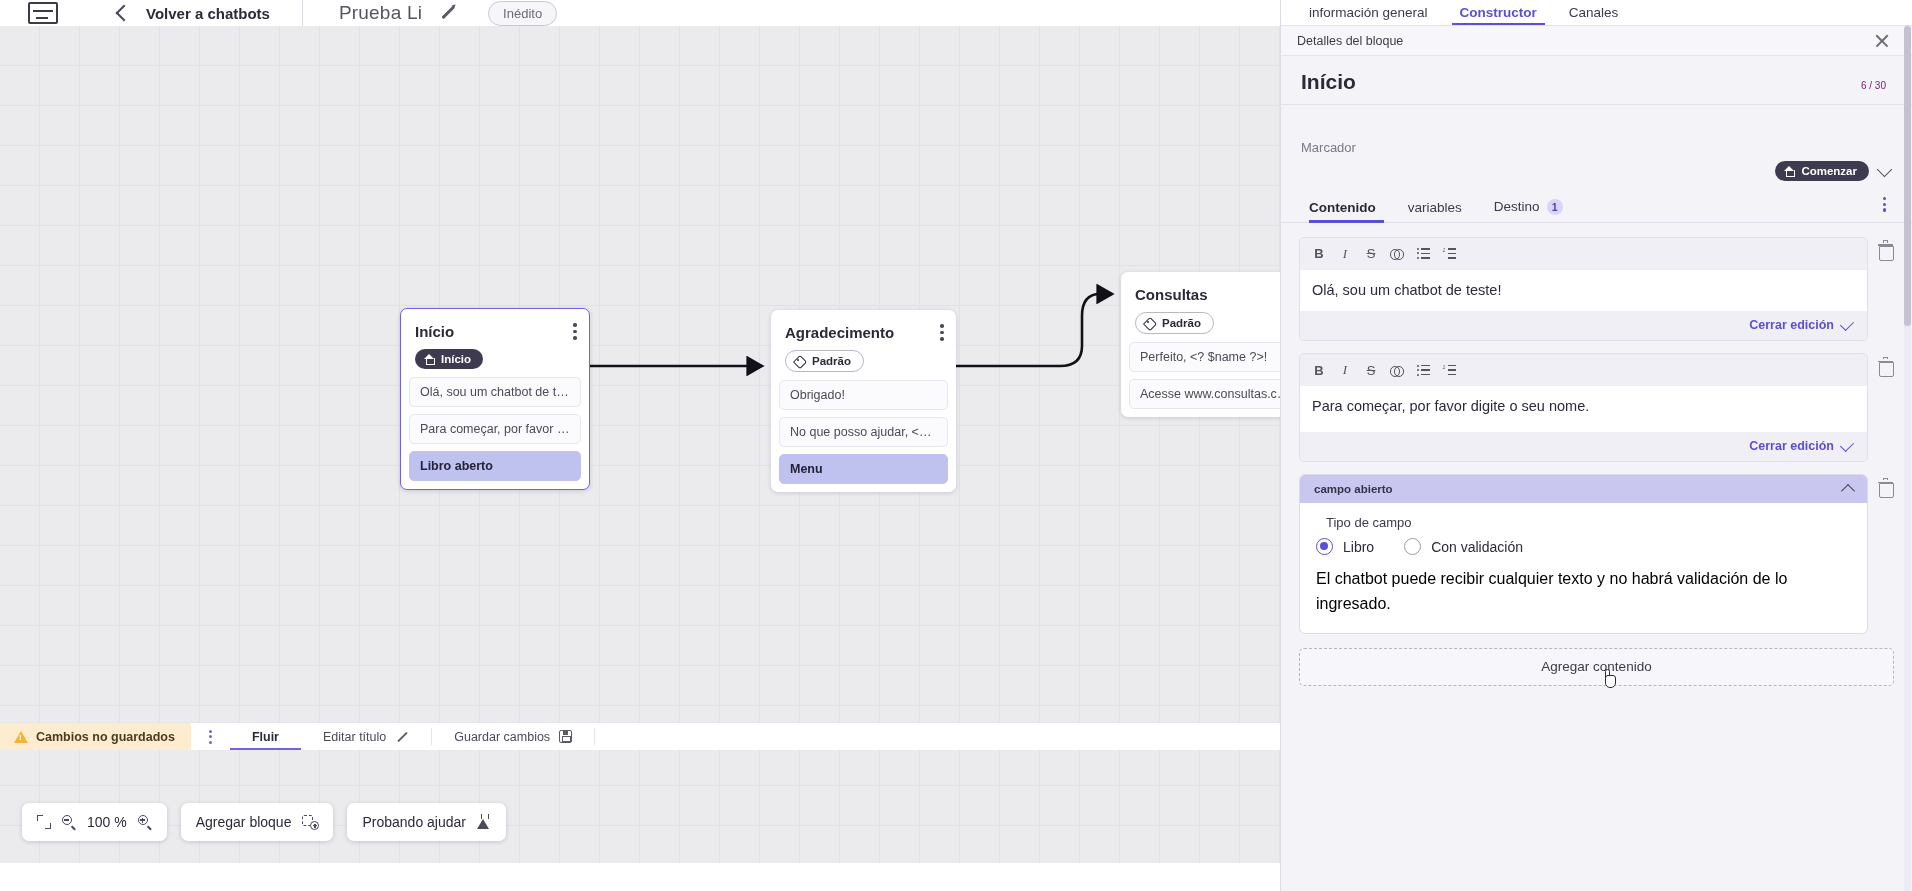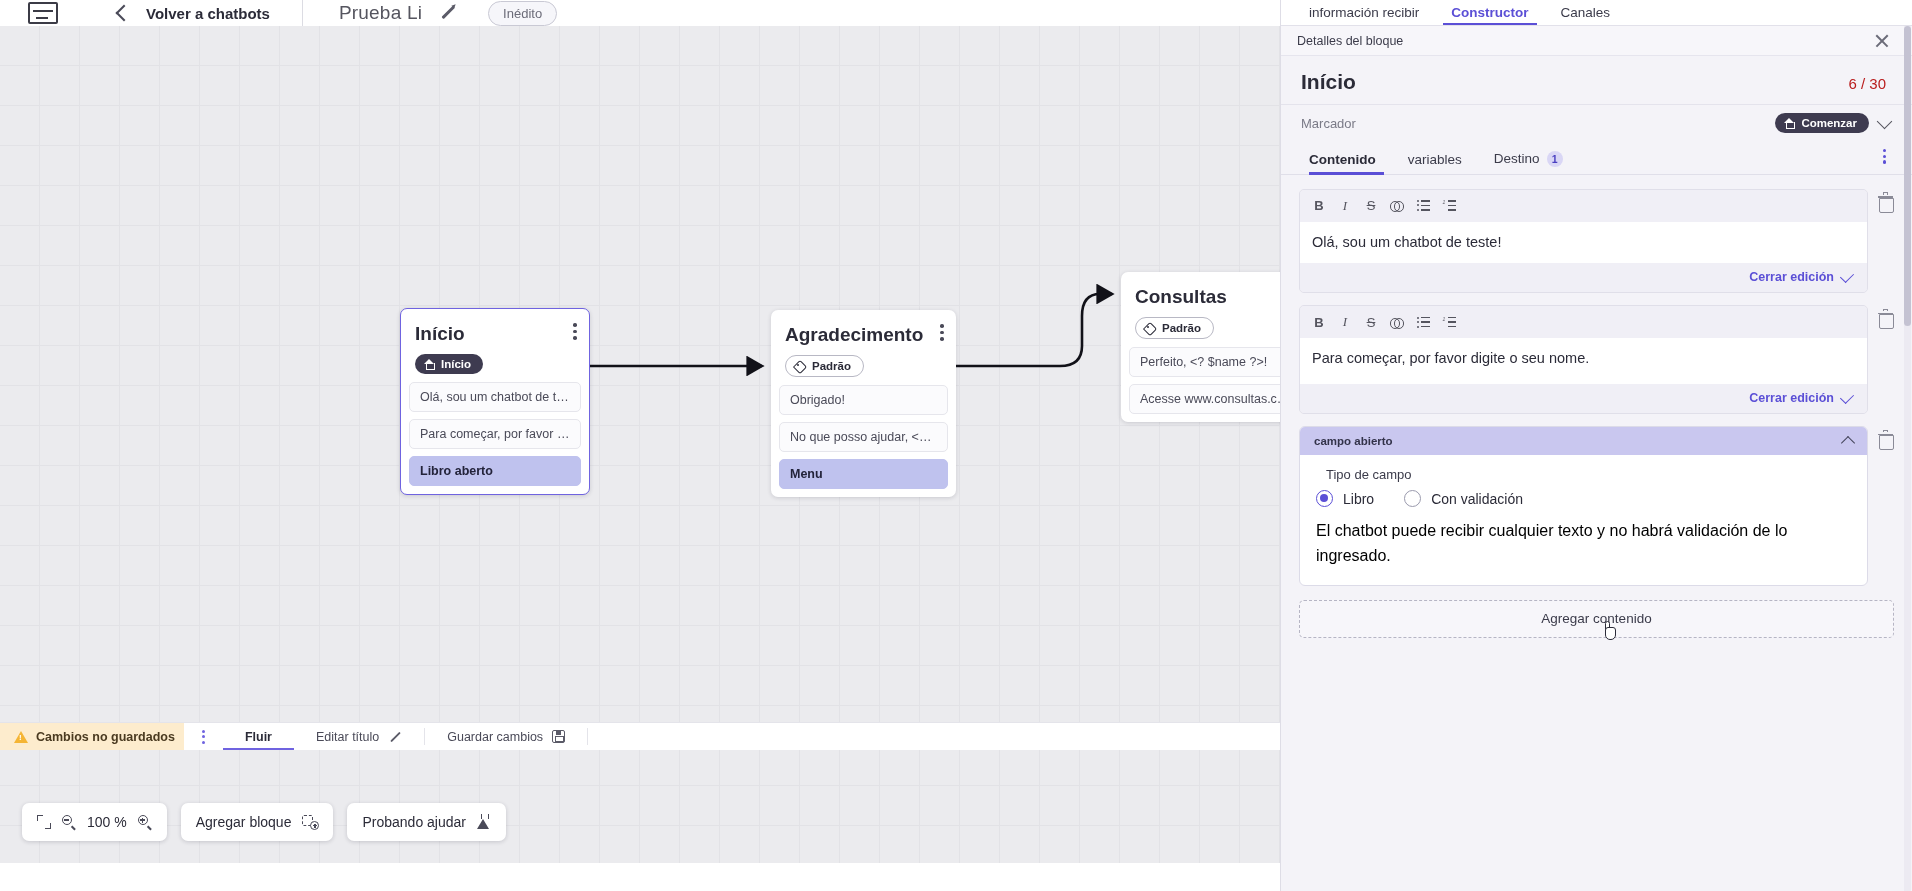--- a/index.html
+++ b/index.html
@@ -72,21 +72,21 @@
 
   .node {
     position: absolute;
     background: #ffffff;
     border-radius: 7px;
     box-shadow: 0 1px 4px rgba(30,30,50,.16);
     padding: 0 0 8px 0;
   }
   .node.selected { border: 1.5px solid #6f63e0; }
   .node-head { padding: 14px 14px 8px 14px; position: relative; }
-  .node-title { font-size: 19px; font-weight: bold; color: #2b2b38; }
+  .node-title { font-size: 15px; font-weight: bold; color: #2b2b38; }
   .kebab {
     position: absolute; right: 12px; top: 14px;
     width: 4px; display: flex; flex-direction: column; gap: 3px; cursor: pointer;
   }
   .kebab span { width: 3.5px; height: 3.5px; border-radius: 50%; background: #4a4a58; display: block; }
   .badge-dark {
     display: inline-flex; align-items: center; gap: 6px;
     background: #3e3b50; color: #fff; font-size: 11.5px; font-weight: bold;
     border-radius: 12px; padding: 4px 12px 4px 9px; margin-top: 9px;
   }
@@ -174,21 +174,21 @@
 
   
   .bottombar {
     position: absolute; left: 0; bottom: 0; width: 1560px; height: 28px;
     background: #ffffff; display: flex; align-items: stretch;
     border-top: 1px solid #e4e4ea;
     font-size: 12.5px;
   }
   .unsaved {
     background: #fdeccd; display: flex; align-items: center; gap: 8px;
-    padding: 0 9px 0 14px; color: #4a3a20; font-weight: bold;
+    padding: 0 16px 0 14px; color: #4a3a20; font-weight: bold;
   }
   .warn-tri { width: 0; height: 0; border-left:7px solid transparent; border-right:7px solid transparent;
     border-bottom:12px solid #f5b534; position: relative; }
   .warn-tri:after { content:"!"; position:absolute; left:-2px; top:2px; font-size:8px; color:#fff; font-weight:bold;}
   .bb-kebab { display:flex; align-items:center; padding: 0 18px; }
   .bb-kebab .k { display:flex; flex-direction:column; gap:2.5px; }
   .bb-kebab .k span { width:3px;height:3px;border-radius:50%;background:#6f63e0;display:block;}
   .bb-item {
     display:flex; align-items:center; gap:9px; padding: 0 22px; color:#4a4a58; cursor:pointer;
     position: relative;
@@ -232,27 +232,27 @@
     content:""; position:absolute; left:0; top:7px; width:16px; height:1.8px; background:#6b6b78;
   }
   .close-x:before { transform: rotate(45deg);} .close-x:after { transform: rotate(-45deg);}
 
   .panel-body { flex: 1; overflow: hidden; position: relative; background: #f4f3f8; }
   .blk-title-row {
     display: flex; align-items: baseline; justify-content: space-between;
     padding: 14px 26px 10px 20px; border-bottom: 1px solid #e4e3ec;
   }
   .blk-title { font-size: 21px; font-weight: bold; color: #2b2b38; }
-  .blk-count { font-size: 15px; color: #b91c1c; }
+  .blk-count { font-size: 10px; color: #701a75; }
   .marker-row {
     display: flex; align-items: center; justify-content: space-between;
     padding: 8px 22px 10px 20px;
   }
   .marker-label { font-size: 13px; color: #7a7a87; }
-  .marker-right { display: flex; align-items: center; gap: 10px; }
+  .marker-right { display: flex; align-items: center; gap: 10px; margin-top: 48px; }
   .chev-dn { width: 11px; height: 11px; border-right: 1.8px solid #55555f;
     border-bottom: 1.8px solid #55555f; transform: rotate(45deg); margin-bottom:4px; cursor:pointer;}
   .sub-tabs {
     display: flex; align-items: flex-end; padding: 0 20px;
     border-bottom: 1px solid #e0dfe9; position: relative;
   }
   .stab { padding: 6px 16px 7px 16px; font-size: 13.5px; color: #3b3b4a; cursor: pointer; position: relative;
     display:flex; align-items:center; gap:7px;}
   .stab:first-child { padding-left: 8px; }
   .stab.active { font-weight: bold; color:#2b2b38; }
@@ -518,21 +518,21 @@
     <div class="bb-item">
       <span>Guardar cambios</span>
       <span class="ico-save"></span>
     </div>
     <div class="bb-sep"></div>
   </div>
 
   <div class="panel">
 
     <div class="panel-tabs">
-      <div class="ptab">información recibir</div>
+      <div class="ptab">información general</div>
       <div class="ptab active">Constructor</div>
       <div class="ptab">Canales</div>
     </div>
 
     <div class="panel-subhead">
       <span>Detalles del bloque</span>
       <span class="close-x"></span>
     </div>
 
     <div class="panel-body">

